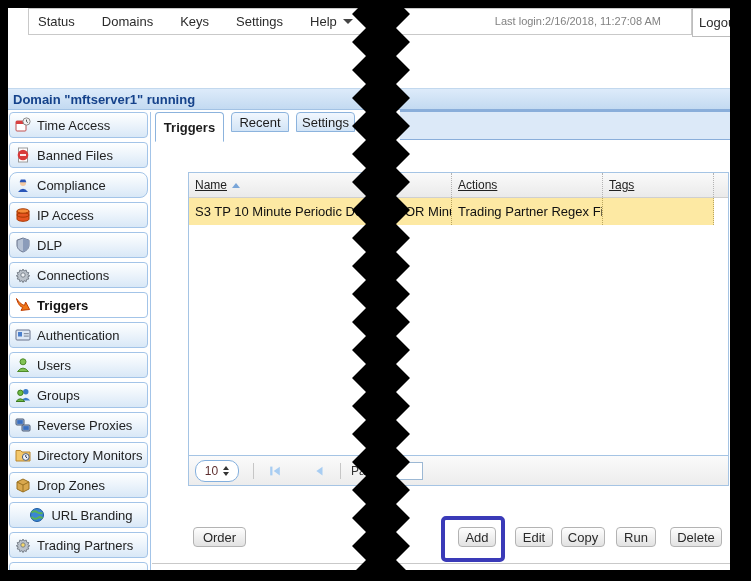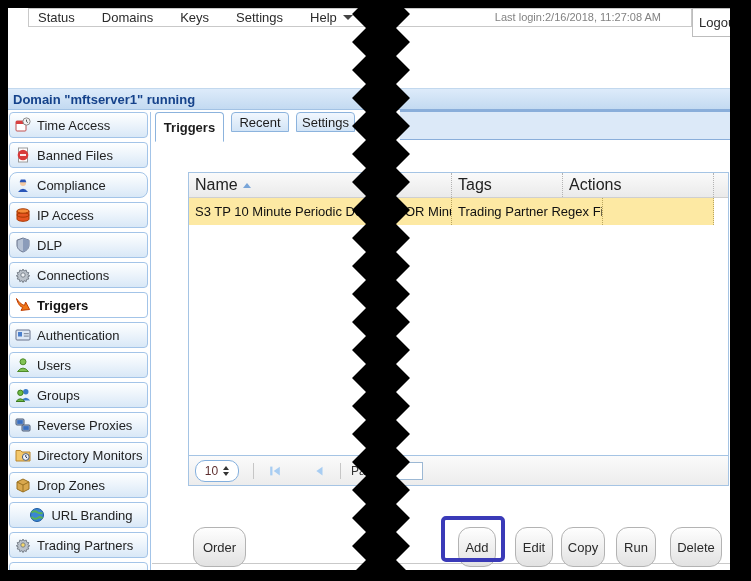--- a/index.html
+++ b/index.html
@@ -1,21 +1,21 @@
 <!DOCTYPE html>
 <html><head>
 <meta charset="utf-8">
 <style>
   html,body{margin:0;padding:0;background:#555;}
   .frame{position:relative;width:751px;height:581px;background:#000;overflow:hidden;
          font-family:"Liberation Sans",sans-serif;}
   .window{position:absolute;left:8px;top:8px;width:722px;height:562px;background:#fff;overflow:hidden;}
 
   
-  .menubar{position:absolute;left:20px;top:0;width:664px;height:19px;background:#fff;
+  .menubar{position:absolute;left:20px;top:0;width:664px;height:27px;background:#fff;
            border:1px solid #c9c9c9;box-sizing:border-box;display:flex;align-items:center;justify-content:space-between;}
   .nav{display:flex;align-items:center;gap:27px;padding-left:9px;font-size:13px;color:#2b2b2b;}
   .nav-item{cursor:default;white-space:nowrap;display:flex;align-items:center;gap:6px;}
   .caret{width:0;height:0;border-left:5px solid transparent;border-right:5px solid transparent;border-top:5px solid #444;}
   .login-info{text-align:right;margin-right:30px;line-height:1.05;}
   .login-line1{font-size:13px;color:#222;}
   .login-line1 b{font-weight:bold;}
   .login-line2{font-size:11px;color:#828282;font-weight:normal;}
   .logout-btn{position:absolute;left:684px;top:0px;width:54px;height:29px;background:#fff;border:1px solid #bdbdbd;
               box-sizing:border-box;display:flex;align-items:center;justify-content:center;font-size:13px;color:#2b2b2b;}
@@ -43,22 +43,22 @@
            border-top:3px solid #8aaeda;border-bottom:1px solid #8aaeda;box-sizing:border-box;}
   .tab{position:absolute;top:104px;height:20px;box-sizing:border-box;border:1px solid #8cb3dd;
        border-radius:4px 4px 0 0;display:flex;align-items:center;justify-content:center;
        font-size:13px;color:#1c1c1c;background:linear-gradient(#f1f7fe,#d2e4f6);cursor:pointer;}
   .tab.active{background:#fff;font-weight:bold;border-bottom:1px solid #fff;height:30px;}
 
   
   .grid{position:absolute;left:180px;top:164px;width:541px;height:314px;border:1px solid #a5c4e4;
         box-sizing:border-box;background:#fff;}
   .grid-header{display:flex;height:25px;background:linear-gradient(#fafafa,#eaeaea);border-bottom:1px solid #cfcfcf;box-sizing:border-box;}
-  .hcell{display:flex;align-items:center;font-size:16px;color:#222;padding-left:6px;box-sizing:border-box;
-         border-right:1px dotted #b3b3b3;cursor:pointer;}
+  .hcell{display:flex;align-items:center;font-size:12px;color:#222;padding-left:6px;box-sizing:border-box;
+         border-right:1px dotted #b3b3b3;cursor:pointer;text-decoration:underline;}
   .hcell.spacer{flex:1;border-right:none;cursor:default;}
   .sort-asc{width:0;height:0;border-left:4px solid transparent;border-right:4px solid transparent;
             border-bottom:5px solid #79a5d8;margin-left:5px;}
   .grid-row{display:flex;height:27px;cursor:pointer;}
   .rcell{display:flex;align-items:center;font-size:13px;color:#111;padding-left:6px;box-sizing:border-box;
          background:#fde9a3;border-right:1px dotted #b9a55e;white-space:nowrap;overflow:hidden;position:relative;}
   .rcell.spacer{flex:1;background:#fff;border-right:none;}
   .name-frag-right{position:absolute;left:216px;top:0;height:27px;display:flex;align-items:center;}
 
   
@@ -72,21 +72,21 @@
   .spin-dn{width:0;height:0;border-left:3.5px solid transparent;border-right:3.5px solid transparent;border-top:4px solid #333;}
   .pg-sep{width:1px;height:16px;background:#c6c6c6;margin:0 0 0 14px;}
   .pg-btn{margin-left:12px;width:18px;height:18px;display:flex;align-items:center;justify-content:center;cursor:pointer;}
   .pg-btn svg{width:14px;height:14px;display:block;}
   .pg-label{font-size:12px;color:#333;margin-left:10px;}
   .pg-input{margin-left:6px;width:38px;height:18px;border:1px solid #9cb8d4;box-sizing:border-box;font-size:12px;
             font-family:"Liberation Sans",sans-serif;padding:0 3px;}
   .pg-status{margin-left:auto;padding-right:8px;font-size:12px;color:#3d3d3d;}
 
   
-  .btn{position:absolute;top:519px;height:40px;border:1px solid #b3b3b3;border-radius:12px;
+  .btn{position:absolute;top:519px;height:20px;border:1px solid #b3b3b3;border-radius:4px;
        background:linear-gradient(#fefefe,#e2e2e2);display:flex;align-items:center;justify-content:center;
        font-size:13px;color:#2a2a2a;box-sizing:border-box;cursor:pointer;}
   .add-highlight{position:absolute;left:433px;top:508px;width:64px;height:46px;border:4px solid #3a3ab8;
                  border-radius:5px;box-sizing:border-box;pointer-events:none;}
 
   .tear{position:absolute;left:350px;top:0;width:64px;height:581px;z-index:50;pointer-events:none;}
 </style>
 </head>
 <body>
 
@@ -273,25 +273,25 @@
     <div class="tab active" style="left:147px;width:69px;">Triggers</div>
     <div class="tab" style="left:223px;width:58px;">Recent</div>
     <div class="tab" style="left:288px;width:59px;">Settings</div>
 
     <div class="grid">
       <div class="grid-header">
         <div class="hcell" style="width:263px;">
           <span>Name</span>
           <span class="sort-asc"></span>
         </div>
+        <div class="hcell" style="width:151px;">
+          <span>Actions</span>
+        </div>
         <div class="hcell" style="width:111px;">
           <span>Tags</span>
-        </div>
-        <div class="hcell" style="width:151px;">
-          <span>Actions</span>
         </div>
         <div class="hcell spacer"></div>
       </div>
       <div class="grid-row">
         <div class="rcell" style="width:263px;">
           <span>S3 TP 10 Minute Periodic Downl</span>
           <span class="name-frag-right">OR Minute</span>
         </div>
         <div class="rcell" style="width:151px;">Trading Partner Regex File</div>
         <div class="rcell" style="width:111px;"></div>

